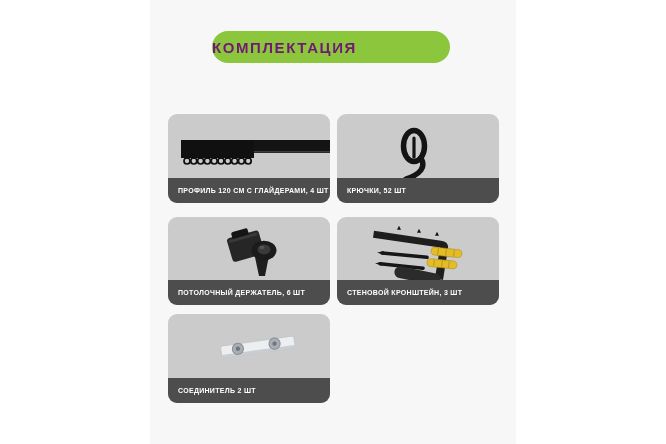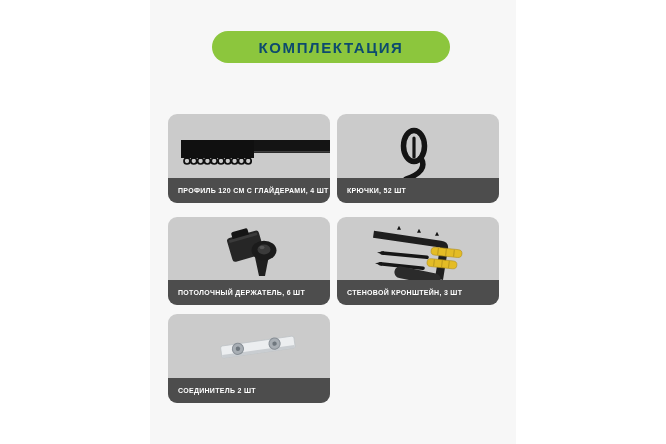--- a/index.html
+++ b/index.html
@@ -6,22 +6,22 @@
   #stage{
     position:relative;width:666px;height:444px;background:#ffffff;overflow:hidden;
     font-family:"Liberation Sans",sans-serif;
   }
   .panel{
     position:absolute;left:150px;top:0;width:366px;height:444px;background:#f7f7f7;
   }
   .header-pill{
     position:absolute;left:212px;top:31px;width:238px;height:32px;
     background:#8cc63d;border-radius:16px;
-    display:flex;align-items:center;justify-content:center;
-    color:#0c4a6e;font-size:15px;font-weight:bold;letter-spacing:1.6px;
+    display:flex;align-items:center;justify-content:flex-start;
+    color:#701a75;font-size:15px;font-weight:bold;letter-spacing:1.6px;
   }
   .card{
     position:absolute;width:162px;border-radius:9px;overflow:hidden;
     background:#cbcbcb;display:flex;flex-direction:column;
   }
   .card .img{flex:1 1 auto;position:relative;}
   .card .img svg{position:absolute;left:0;top:0;width:100%;height:100%;}
   .card .caption{
     flex:0 0 25px;height:25px;background:#4d4d4d;color:#ffffff;
     display:flex;align-items:center;padding:0 10px;

